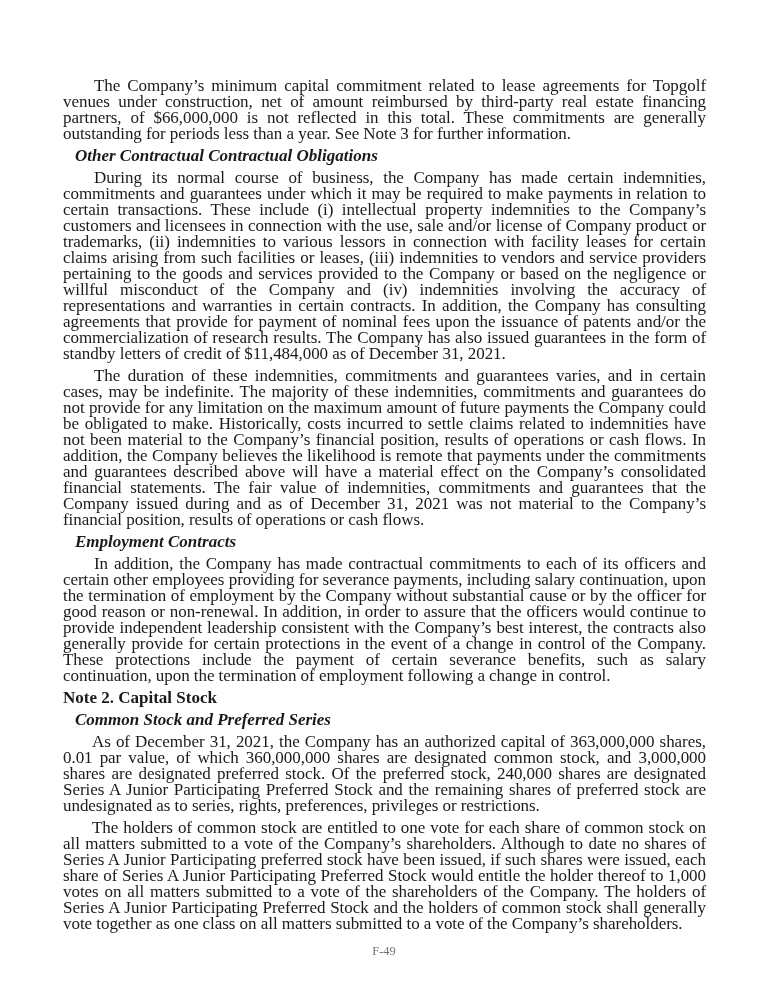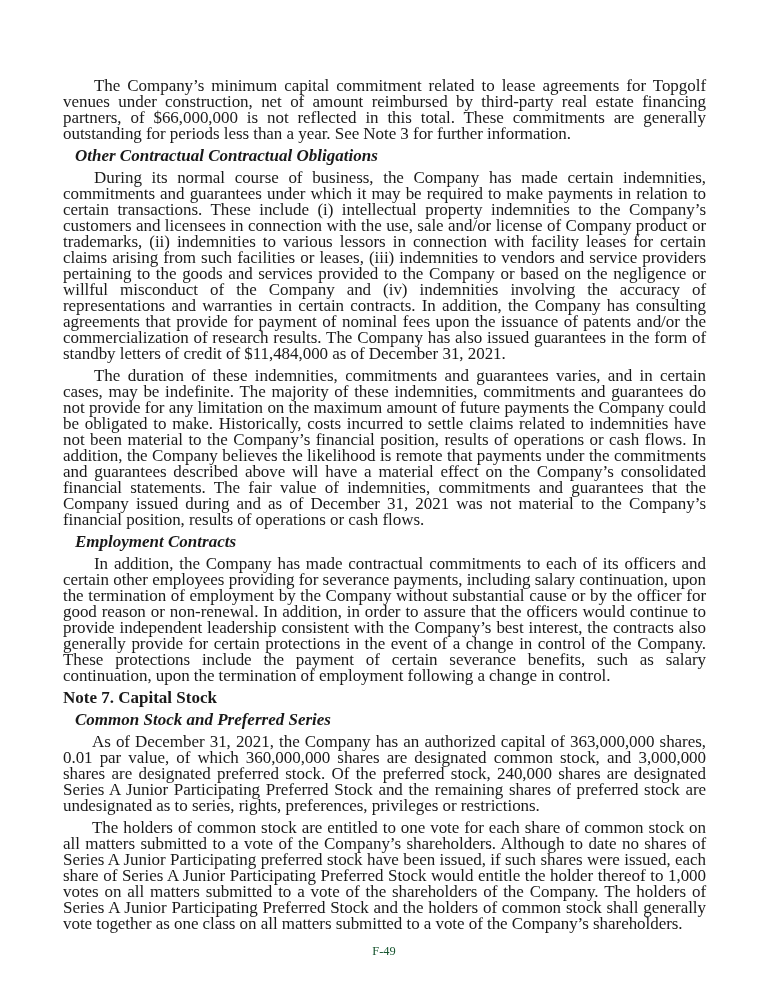--- a/index.html
+++ b/index.html
@@ -9,35 +9,35 @@
     font-family: "Liberation Serif", "DejaVu Serif", serif;
     font-size: 17px; line-height: 16px; color: #1a1a1a;
   }
   .p { margin: 0 0 6px 0; text-align: justify; text-indent: 31px; letter-spacing: -0.05px; }
   .p-indent2 { text-indent: 29px; }
   .sub { margin: 0 0 6px 12px; font-weight: bold; font-style: italic; }
   .sub-wide { margin-left: 12px; }
   .note { margin: 0 0 6px 0; font-weight: bold; }
   .footer {
     position: absolute; left: 0; width: 768px; top: 944px; text-align: center;
-    font-family: "Liberation Serif", "DejaVu Serif", serif; font-size: 12.4px; color: #14532d;
+    font-family: "Liberation Serif", "DejaVu Serif", serif; font-size: 12.4px; color: #737373;
   }
 </style>
 </head>
 <body>
 
 <div class="page">
   <p class="p">The Company’s minimum capital commitment related to lease agreements for Topgolf venues under construction, net of amount reimbursed by third-party real estate financing partners, of $66,000,000 is not reflected in this total. These commitments are generally outstanding for periods less than a year. See Note 3 for further information.</p>
 
   <div class="sub">Other Contractual Contractual Obligations</div>
   <p class="p">During its normal course of business, the Company has made certain indemnities, commitments and guarantees under which it may be required to make payments in relation to certain transactions. These include (i) intellectual property indemnities to the Company’s customers and licensees in connection with the use, sale and/or license of Company product or trademarks, (ii) indemnities to various lessors in connection with facility leases for certain claims arising from such facilities or leases, (iii) indemnities to vendors and service providers pertaining to the goods and services provided to the Company or based on the negligence or willful misconduct of the Company and (iv) indemnities involving the accuracy of representations and warranties in certain contracts. In addition, the Company has consulting agreements that provide for payment of nominal fees upon the issuance of patents and/or the commercialization of research results. The Company has also issued guarantees in the form of standby letters of credit of $11,484,000 as of December 31, 2021.</p>
   <p class="p">The duration of these indemnities, commitments and guarantees varies, and in certain cases, may be indefinite. The majority of these indemnities, commitments and guarantees do not provide for any limitation on the maximum amount of future payments the Company could be obligated to make. Historically, costs incurred to settle claims related to indemnities have not been material to the Company’s financial position, results of operations or cash flows. In addition, the Company believes the likelihood is remote that payments under the commitments and guarantees described above will have a material effect on the Company’s consolidated financial statements. The fair value of indemnities, commitments and guarantees that the Company issued during and as of December 31, 2021 was not material to the Company’s financial position, results of operations or cash flows.</p>
 
   <div class="sub">Employment Contracts</div>
   <p class="p">In addition, the Company has made contractual commitments to each of its officers and certain other employees providing for severance payments, including salary continuation, upon the termination of employment by the Company without substantial cause or by the officer for good reason or non-renewal. In addition, in order to assure that the officers would continue to provide independent leadership consistent with the Company’s best interest, the contracts also generally provide for certain protections in the event of a change in control of the Company. These protections include the payment of certain severance benefits, such as salary continuation, upon the termination of employment following a change in control.</p>
 
-  <div class="note">Note 7. Capital Stock</div>
+  <div class="note">Note 2. Capital Stock</div>
   <div class="sub sub-wide">Common Stock and Preferred Series</div>
   <p class="p p-indent2">As of December 31, 2021, the Company has an authorized capital of 363,000,000 shares, 0.01 par value, of which 360,000,000 shares are designated common stock, and 3,000,000 shares are designated preferred stock. Of the preferred stock, 240,000 shares are designated Series A Junior Participating Preferred Stock and the remaining shares of preferred stock are undesignated as to series, rights, preferences, privileges or restrictions.</p>
   <p class="p p-indent2">The holders of common stock are entitled to one vote for each share of common stock on all matters submitted to a vote of the Company’s shareholders.  Although to date no shares of Series A Junior Participating preferred stock have been issued, if such shares were issued, each share of Series A Junior Participating Preferred Stock would entitle the holder thereof to 1,000 votes on all matters submitted to a vote of the shareholders of the Company.  The holders of Series A Junior Participating Preferred Stock and the holders of common stock shall generally vote together as one class on all matters submitted to a vote of the Company’s shareholders.</p>
 </div>
 
 <div class="footer">F-49</div>
 
 </body></html>

